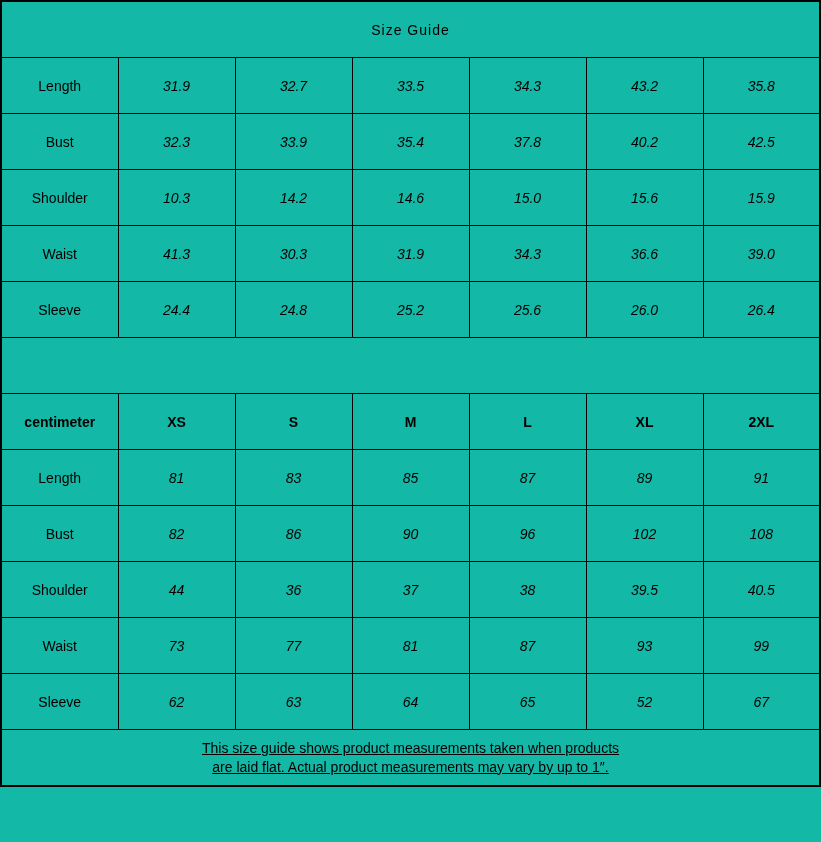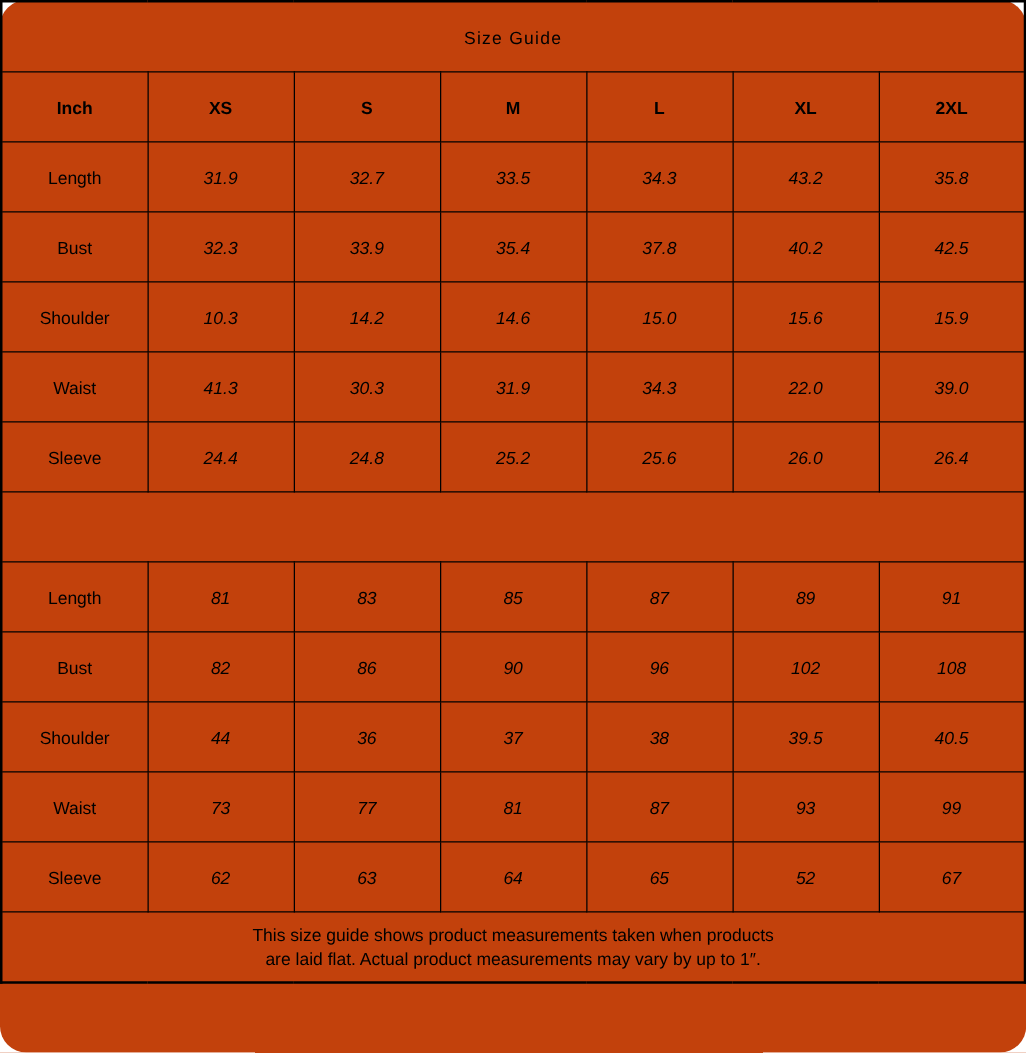--- a/index.html
+++ b/index.html
@@ -1,16 +1,16 @@
 <!DOCTYPE html>
 <html><head>
 <meta charset="utf-8">
 <style>
   html,body{margin:0;padding:0;background:#ffffff;}
-  .page{width:821px;height:842px;box-sizing:border-box;background:#c2410c;border-radius:21px;}
+  .page{width:821px;height:842px;box-sizing:border-box;background:#14b8a6;}
   table.size-table{
     width:821px;
     border-collapse:collapse;
     table-layout:fixed;
     border:2px solid #000;
   }
   table.size-table td{
     border:1px solid #000;
     text-align:center;
     vertical-align:middle;
@@ -30,42 +30,34 @@
   }
   td.hdr{font-weight:bold;font-size:14px;}
   td.row-label{font-weight:normal;font-size:14px;margin-left:36px;}
   td.val{font-weight:normal;color:#1f1f1f;font-style:italic;}
   td.gap-cell{height:55px;}
   td.footer-cell{
     font-family:"Liberation Mono", monospace;
     font-size:14.5px;
     line-height:19px;
     letter-spacing:0px;
+    text-decoration:underline;
   }
 </style>
 </head>
 <body>
 
 <div class="page">
   <table class="size-table">
 
     <tbody>
         <tr>
       <td colspan="7" class="title-cell">Size Guide</td>
     </tr>
 
-    <tr>
-      <td class="hdr">Inch</td>
-      <td class="hdr">XS</td>
-      <td class="hdr">S</td>
-      <td class="hdr">M</td>
-      <td class="hdr">L</td>
-      <td class="hdr">XL</td>
-      <td class="hdr">2XL</td>
-    </tr>
 
     <tr>
       <td class="row-label">Length</td>
       <td class="val">31.9</td>
       <td class="val">32.7</td>
       <td class="val">33.5</td>
       <td class="val">34.3</td>
       <td class="val">43.2</td>
       <td class="val">35.8</td>
     </tr>
@@ -89,38 +81,47 @@
       <td class="val">15.6</td>
       <td class="val">15.9</td>
     </tr>
 
     <tr>
       <td class="row-label">Waist</td>
       <td class="val">41.3</td>
       <td class="val">30.3</td>
       <td class="val">31.9</td>
       <td class="val">34.3</td>
-      <td class="val">22.0</td>
+      <td class="val">36.6</td>
       <td class="val">39.0</td>
     </tr>
 
     <tr>
       <td class="row-label">Sleeve</td>
       <td class="val">24.4</td>
       <td class="val">24.8</td>
       <td class="val">25.2</td>
       <td class="val">25.6</td>
       <td class="val">26.0</td>
       <td class="val">26.4</td>
     </tr>
 
     <tr>
       <td colspan="7" class="gap-cell"></td>
     </tr>
 
+    <tr>
+      <td class="hdr">centimeter</td>
+      <td class="hdr">XS</td>
+      <td class="hdr">S</td>
+      <td class="hdr">M</td>
+      <td class="hdr">L</td>
+      <td class="hdr">XL</td>
+      <td class="hdr">2XL</td>
+    </tr>
 
     <tr>
       <td class="row-label">Length</td>
       <td class="val">81</td>
       <td class="val">83</td>
       <td class="val">85</td>
       <td class="val">87</td>
       <td class="val">89</td>
       <td class="val">91</td>
     </tr>

